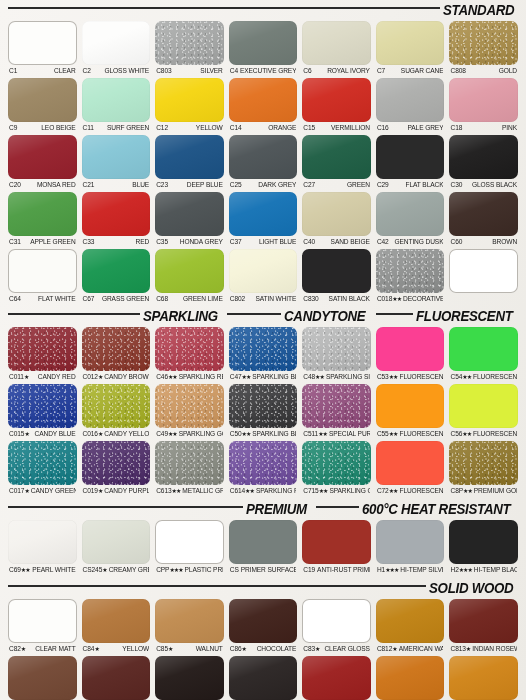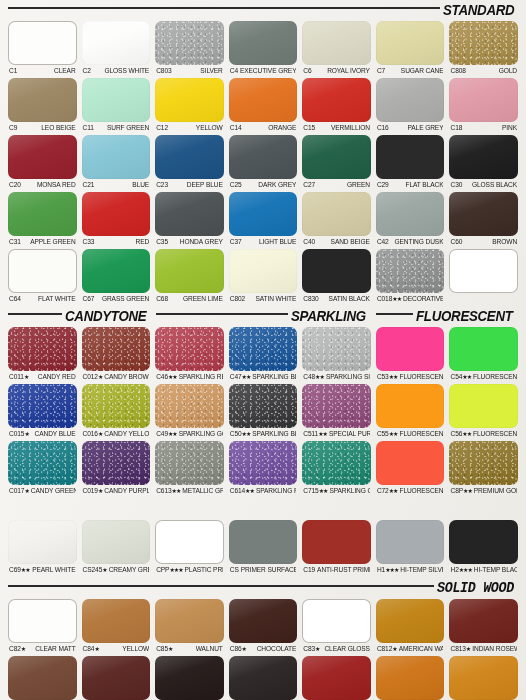--- a/index.html
+++ b/index.html
@@ -338,27 +338,27 @@
             <div class="caption">
               <span class="code"><span class="stars"></span></span>
               <span class="nm"></span>
             </div>
           </div>
         </div>
         <div class="secgap"></div>
       </div>
       <div>
         <div class="headrow">
+          <div class="headgroup" style="flex: 3 1 0px;">
+            <div class="rule"></div>
+            <div class="headtitle">SPARKLING</div>
+          </div>
           <div class="headgroup" style="flex: 2 1 0px;">
             <div class="rule"></div>
             <div class="headtitle">CANDYTONE</div>
-          </div>
-          <div class="headgroup" style="flex: 3 1 0px;">
-            <div class="rule"></div>
-            <div class="headtitle">SPARKLING</div>
           </div>
           <div class="headgroup" style="flex: 2 1 0px; margin-top: 8px;">
             <div class="rule"></div>
             <div class="headtitle">FLUORESCENT</div>
           </div>
         </div>
         <div class="rowgap"></div>
         <div class="grid">
           <div class="cell">
             <div class="chip metallic" style="background: rgb(142, 35, 46);"></div>
@@ -511,20 +511,28 @@
             <div class="caption">
               <span class="code">C8P<span class="stars">★★</span></span>
               <span class="nm">PREMIUM GOLD</span>
             </div>
           </div>
         </div>
         <div class="secgap"></div>
       </div>
       <div>
         <div class="headrow">
+          <div class="headgroup" style="flex: 3 1 0px;">
+            <div class="rule"></div>
+            <div class="headtitle">PREMIUM</div>
+          </div>
+          <div class="headgroup" style="flex: 2 1 0px;">
+            <div class="rule"></div>
+            <div class="headtitle">600°C HEAT RESISTANT</div>
+          </div>
         </div>
         <div class="rowgap"></div>
         <div class="grid">
           <div class="cell">
             <div class="chip gloss" style="background: rgb(244, 242, 238);"></div>
             <div class="caption">
               <span class="code">C69<span class="stars">★★</span></span>
               <span class="nm">PEARL WHITE</span>
             </div>
           </div>
@@ -568,21 +576,21 @@
             <div class="caption">
               <span class="code">H2<span class="stars">★★★</span></span>
               <span class="nm">HI-TEMP BLACK</span>
             </div>
           </div>
         </div>
         <div class="secgap"></div>
       </div>
       <div>
         <div class="headrow">
-          <div class="headgroup" style="flex: 4 1 0px; font-family: Liberation Mono, monospace;">
+          <div class="headgroup" style="flex: 4 1 0px;">
             <div class="rule"></div>
             <div class="headtitle">SOLID WOOD</div>
           </div>
         </div>
         <div class="rowgap"></div>
         <div class="grid">
           <div class="cell">
             <div class="chip outline" style="background: rgb(253, 253, 251);"></div>
             <div class="caption">
               <span class="code">C82<span class="stars">★</span></span>

